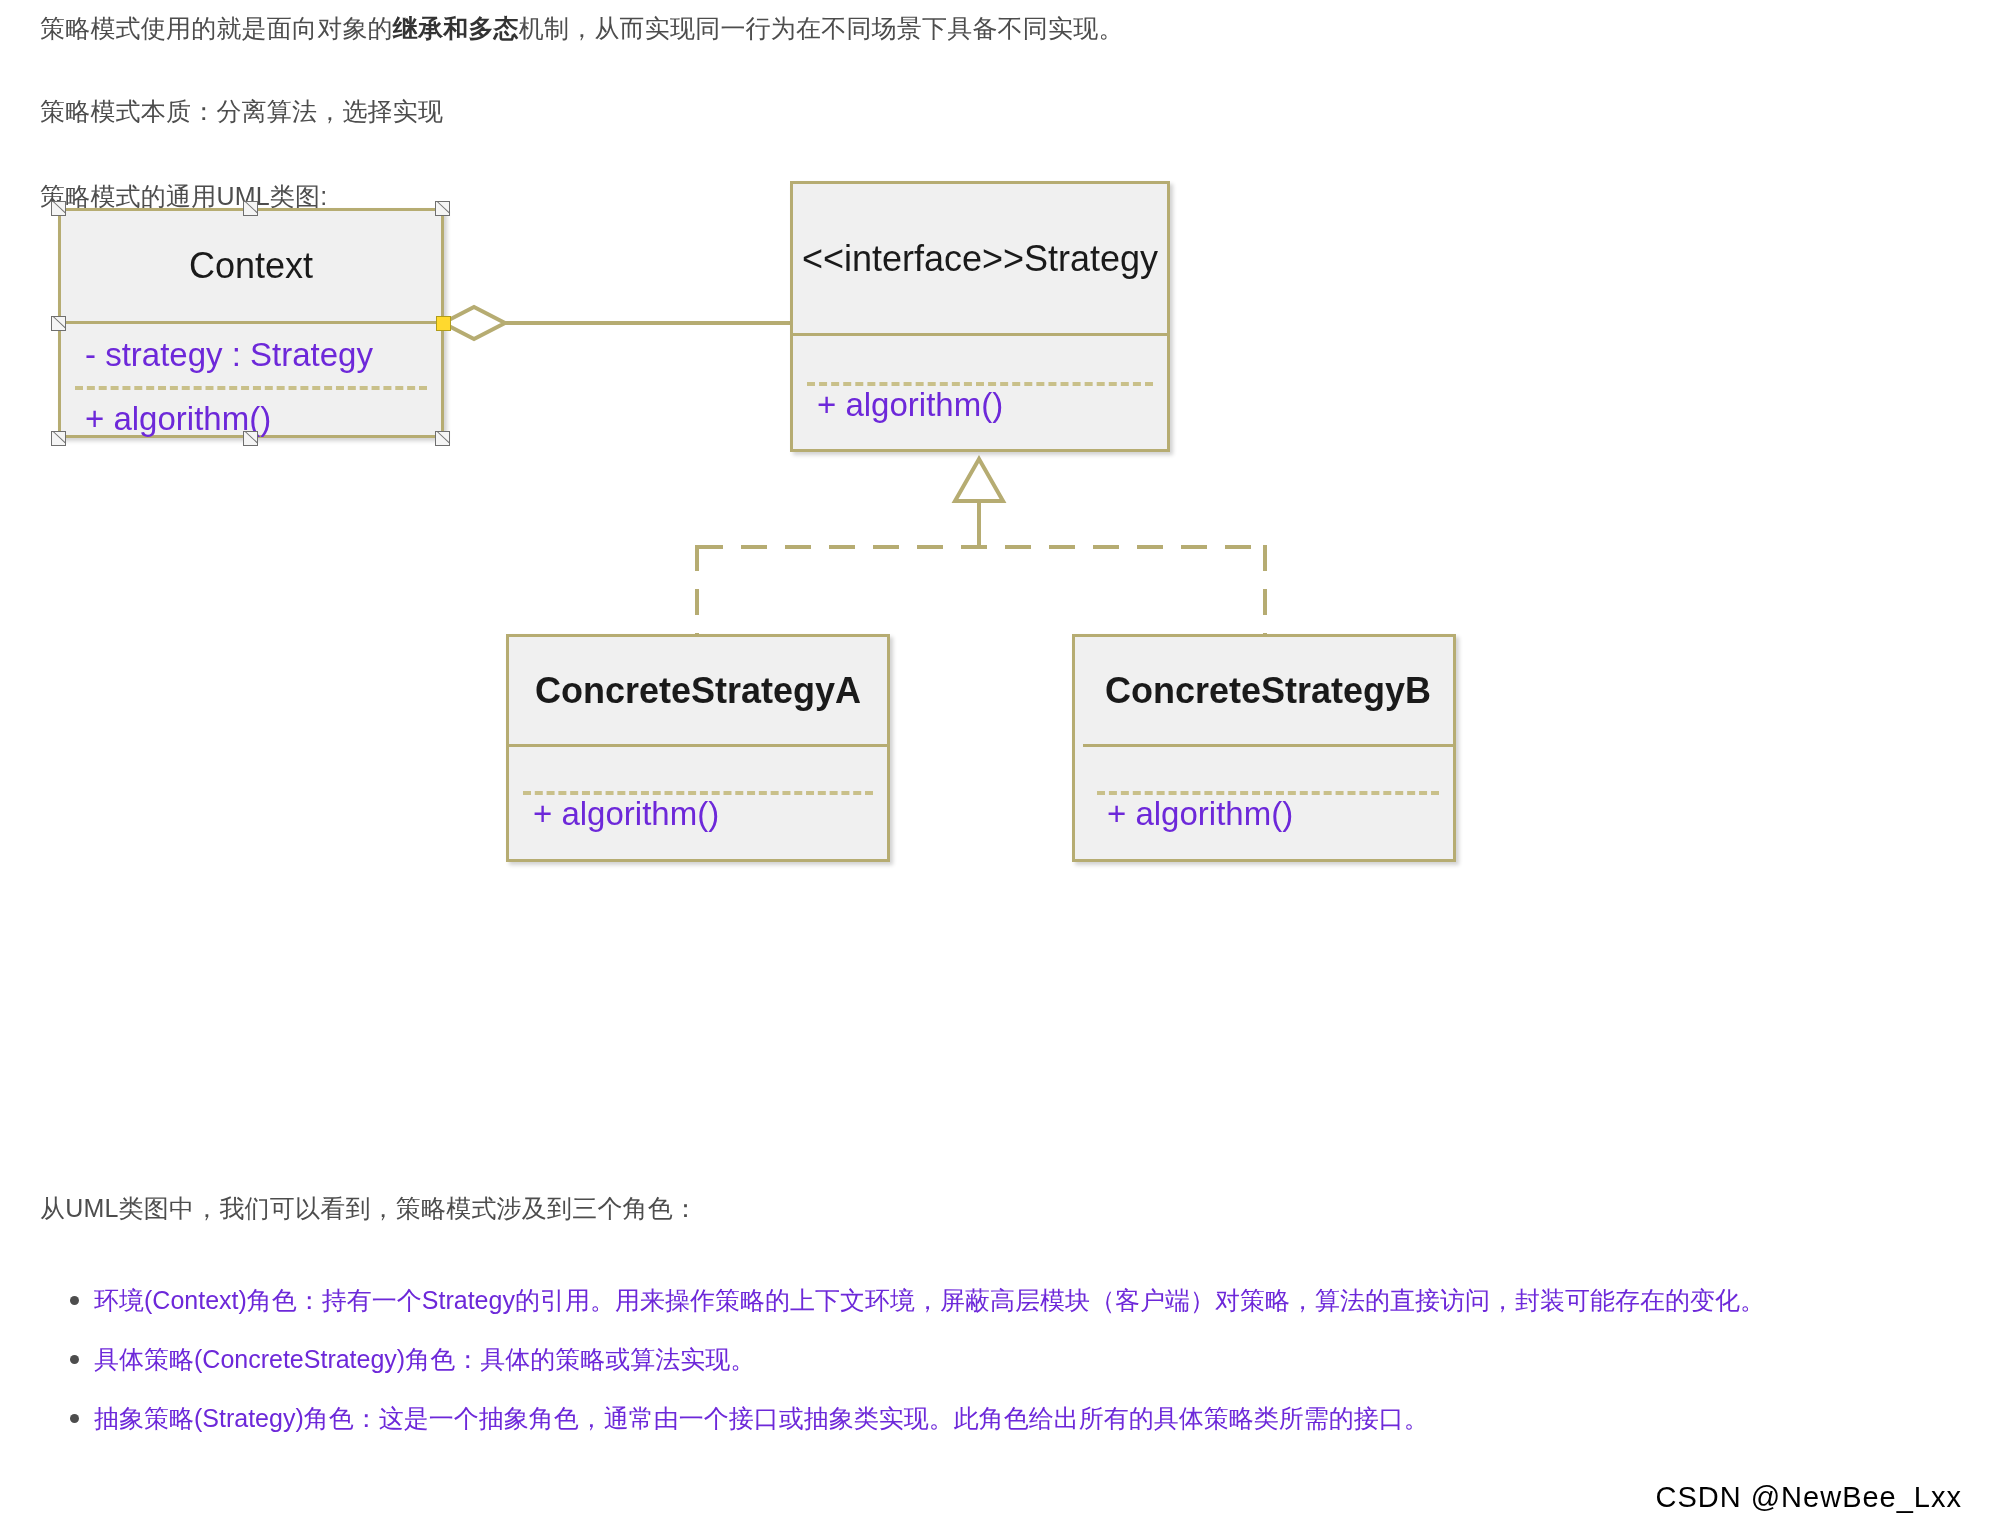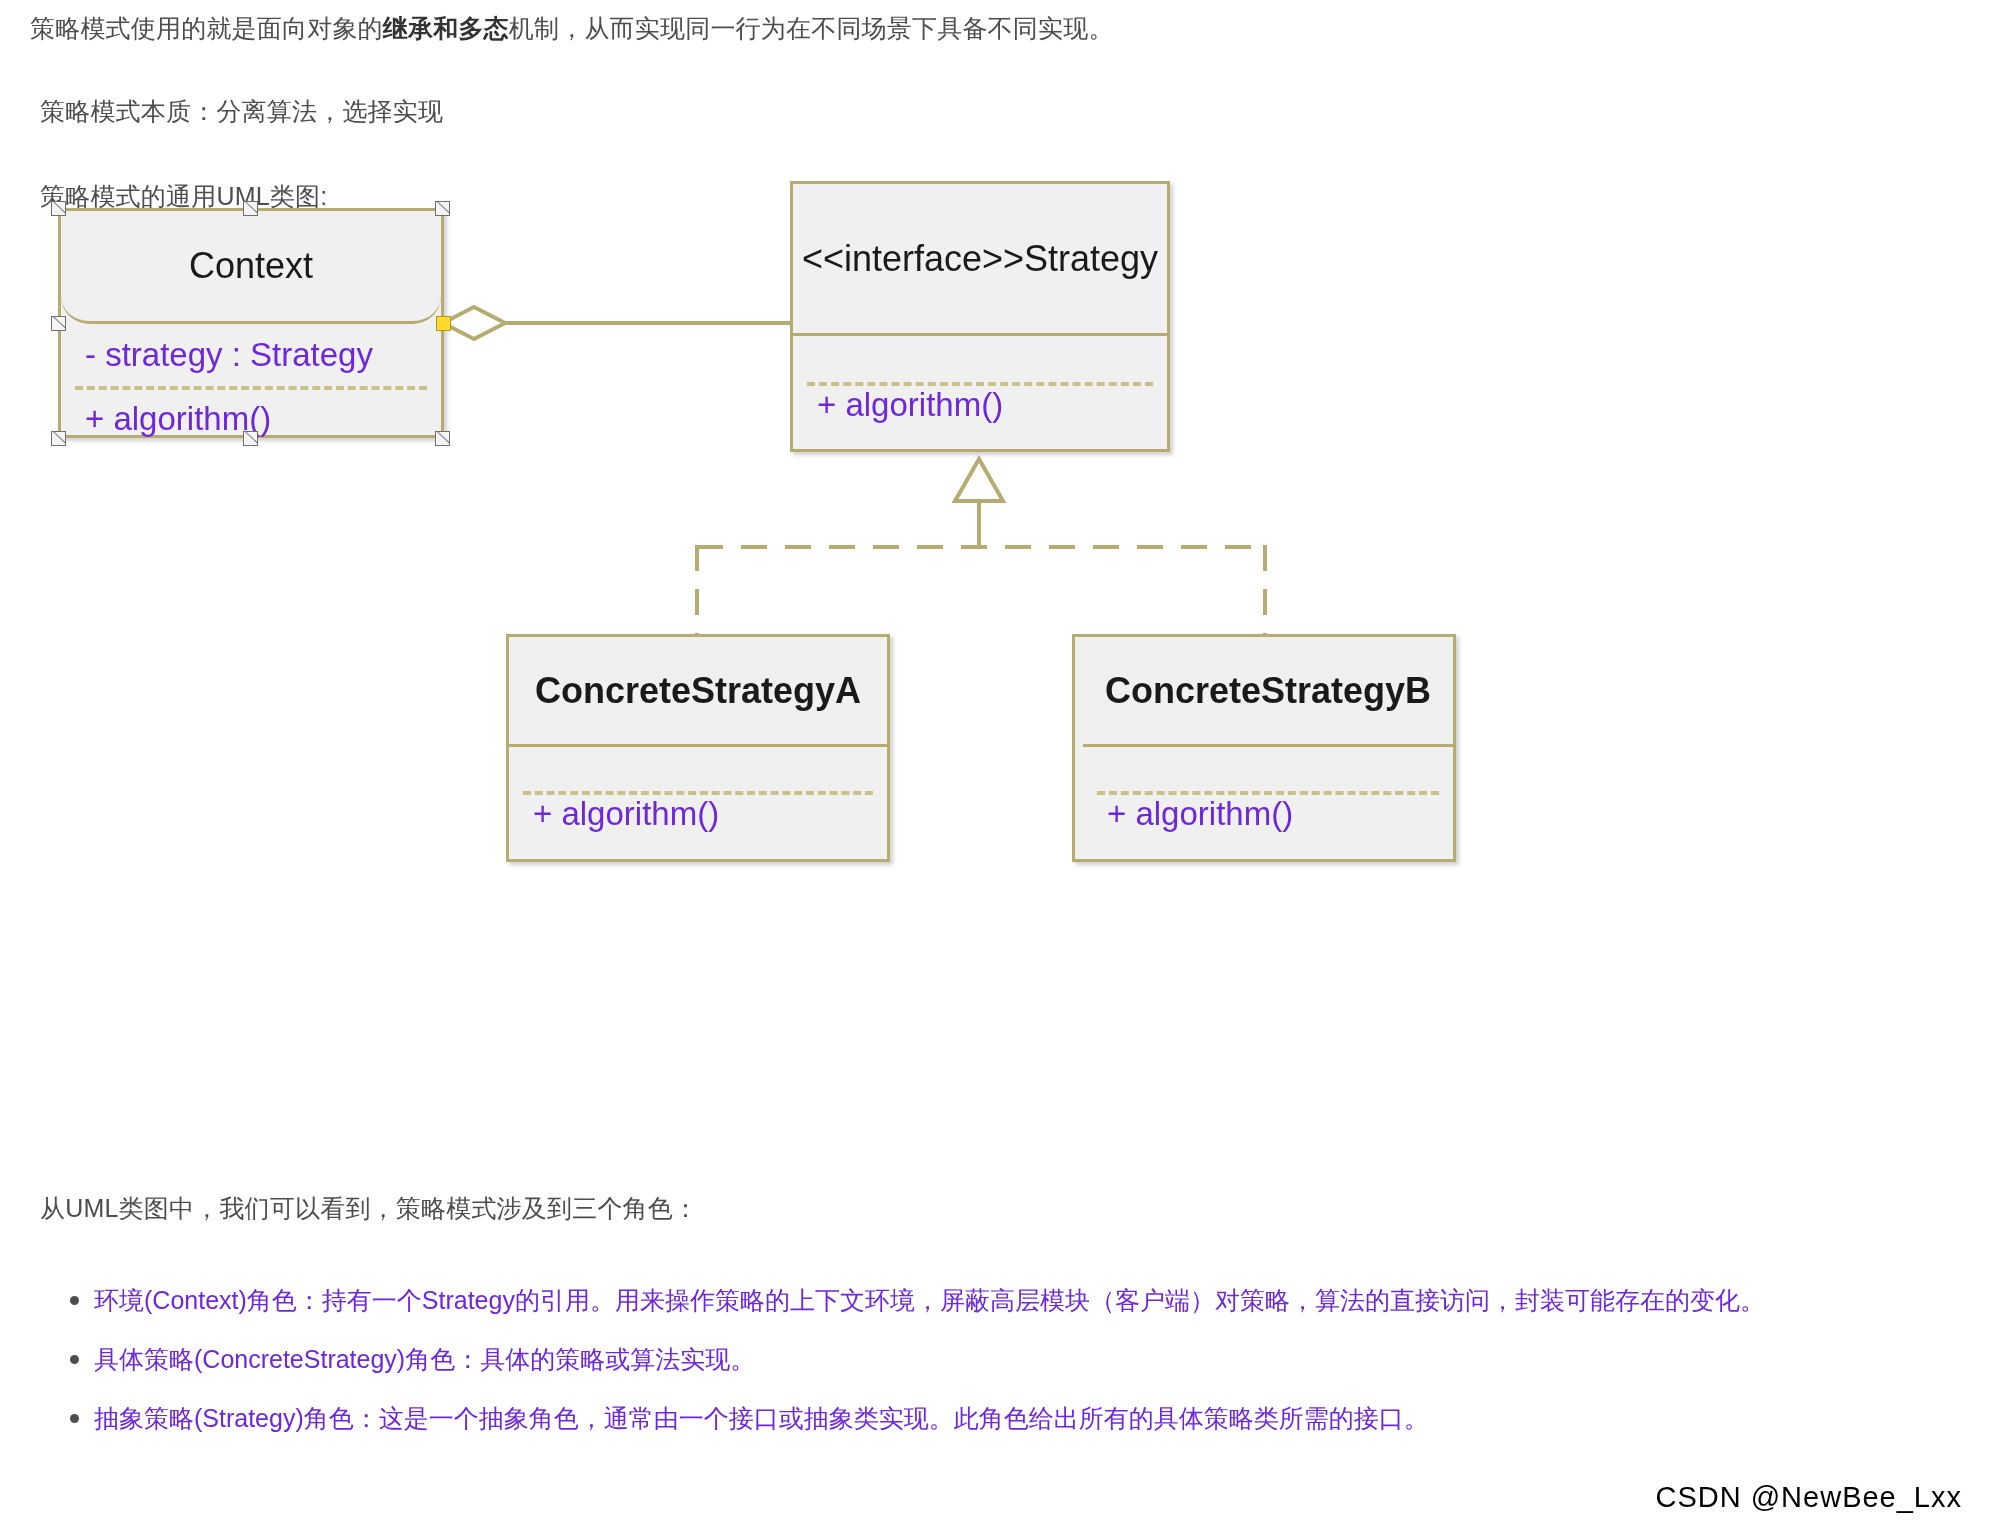--- a/index.html
+++ b/index.html
@@ -26,21 +26,21 @@
   .para {
     position: absolute;
     font-size: 25px;
     line-height: 1.5;
     color: #4d4d4d;
     letter-spacing: 0.2px;
     white-space: nowrap;
   }
   .para b { font-weight: 700; color: #333; }
 
-  .p1 { left: 30px; top: 10px; }
+  .p1 { left: 40px; top: 10px; }
   .p2 { left: 40px; top: 93px; }
   .p3 { left: 40px; top: 178px; }
   .p4 { left: 40px; top: 1190px; }
 
   
   .bullets {
     position: absolute;
     left: 40px;
     top: 1282px;
     width: 1860px;
@@ -110,21 +110,21 @@
     margin: 0 14px;
   }
 
   
   #box-context {
     left: 58px;
     top: 208px;
     width: 386px;
     height: 230px;
   }
-  #box-context .name-comp { height: 113px; border-radius: 28px; }
+  #box-context .name-comp { height: 113px; }
   #box-context .members-comp { height: 111px; padding-top: 12px; }
   #box-context .member.attr { margin-bottom: 12px; }
   #box-context .dashsep { margin-bottom: 10px; }
 
   
   .handle {
     position: absolute;
     width: 15px;
     height: 15px;
     background: #f5f5f5;

